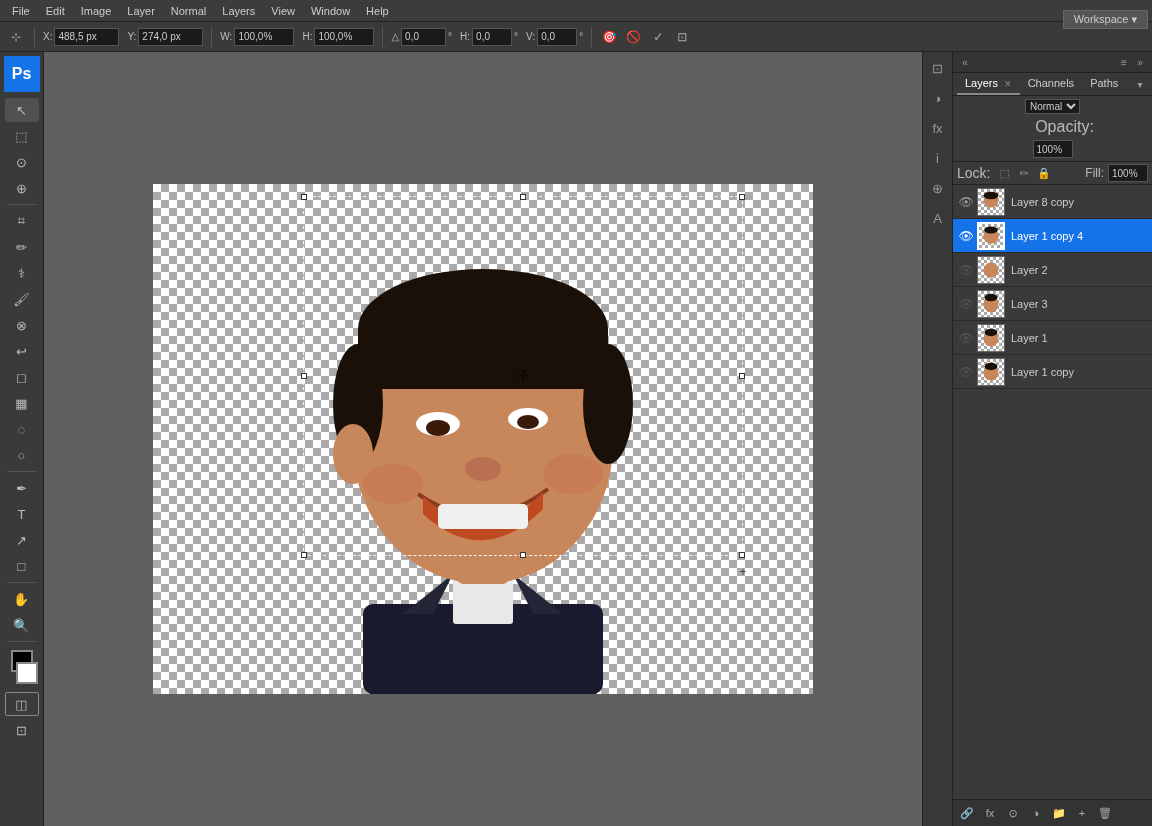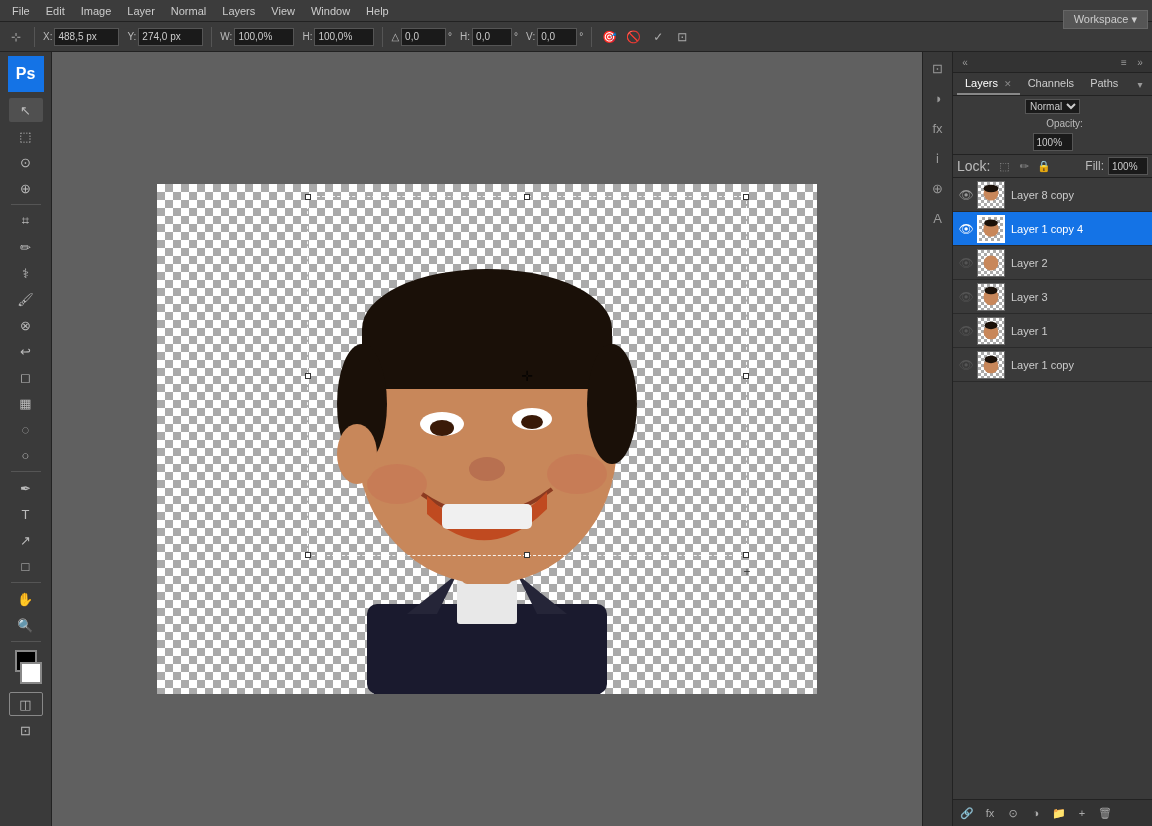--- a/index.html
+++ b/index.html
@@ -14,21 +14,21 @@
     .tool-icon { width: 20px; height: 20px; display: flex; align-items: center; justify-content: center; color: #aaa; font-size: 12px; cursor: pointer; }
     .toolbar-sep { width: 1px; height: 20px; background: #555; margin: 0 4px; }
     .toolbar-field { display: flex; align-items: center; gap: 2px; font-size: 10px; color: #bbb; }
     .toolbar-input { background: #1a1a1a; border: 1px solid #555; color: #ccc; width: 60px; height: 18px; font-size: 10px; padding: 0 3px; }
     .workspace-btn { margin-left: auto; background: #555; border: 1px solid #666; color: #ccc; padding: 2px 10px; font-size: 11px; cursor: pointer; display: flex; align-items: center; gap: 3px; }
 
     
     #main { display: flex; height: calc(826px - 22px - 30px); }
 
     
-    #toolbox { width: 52px; background: #3a3a3a; border-right: 1px solid #222; display: flex; flex-direction: column; align-items: center; padding: 4px 0; gap: 2px; }
+    #toolbox { width: 44px; background: #3a3a3a; border-right: 1px solid #222; display: flex; flex-direction: column; align-items: center; padding: 4px 0; gap: 2px; }
     .ps-logo { width: 36px; height: 36px; background: #1473e6; display: flex; align-items: center; justify-content: center; color: white; font-weight: bold; font-size: 16px; margin-bottom: 4px; }
     .tool-btn { width: 34px; height: 24px; display: flex; align-items: center; justify-content: center; color: #bbb; cursor: pointer; font-size: 13px; border-radius: 2px; }
     .tool-btn.active { background: #505050; }
     .tool-sep { width: 30px; height: 1px; background: #555; margin: 2px 0; }
     .color-swatches { display: flex; flex-direction: column; align-items: center; margin-top: 4px; }
     .fg-swatch { width: 22px; height: 22px; background: #000; border: 2px solid #888; cursor: pointer; }
     .bg-swatch { width: 22px; height: 22px; background: #fff; border: 2px solid #888; cursor: pointer; margin-top: -10px; margin-left: 10px; }
 
     
     #canvas-area { flex: 1; background: #606060; position: relative; overflow: hidden; display: flex; align-items: center; justify-content: center; }
@@ -54,21 +54,21 @@
     #panel-mini-bar { display: flex; align-items: center; justify-content: space-between; padding: 2px 4px; background: #333; border-bottom: 1px solid #222; }
     .mini-btn { width: 16px; height: 16px; display: flex; align-items: center; justify-content: center; color: #999; font-size: 10px; cursor: pointer; }
     
     #layers-tabs { display: flex; background: #383838; border-bottom: 1px solid #222; padding: 0 4px; }
     .layer-tab { padding: 4px 8px; font-size: 11px; color: #ccc; cursor: pointer; border-bottom: 2px solid transparent; }
     .layer-tab.active { color: #fff; border-bottom: 2px solid #888; }
     .layer-tab-close { font-size: 9px; margin-left: 3px; color: #888; }
     
     #blend-row { display: flex; align-items: center; padding: 3px 4px; gap: 4px; border-bottom: 1px solid #222; flex-direction: column; }
     .blend-select { background: #1a1a1a; border: 1px solid #555; color: #ccc; font-size: 10px; height: 18px; flex: 1; }
-    .opacity-label { font-size: 10px; color: #bbb; margin-left: 24px; }
+    .opacity-label { font-size: 16px; color: #bbb; margin-left: 24px; }
     .opacity-input { background: #1a1a1a; border: 1px solid #555; color: #ccc; font-size: 10px; width: 40px; height: 18px; padding: 0 3px; }
     
     #lock-row { display: flex; align-items: center; padding: 2px 4px; gap: 4px; border-bottom: 1px solid #222; }
     .lock-label { font-size: 14px; color: #bbb; margin-right: 2px; }
     .lock-icon { width: 16px; height: 16px; display: flex; align-items: center; justify-content: center; color: #999; font-size: 11px; cursor: pointer; }
     .fill-label { font-size: 12px; color: #bbb; margin-left: auto; }
     .fill-input { background: #1a1a1a; border: 1px solid #555; color: #ccc; font-size: 10px; width: 40px; height: 18px; padding: 0 3px; }
 
     
     #layer-list { flex: 1; overflow-y: auto; background: #3a3a3a; }

